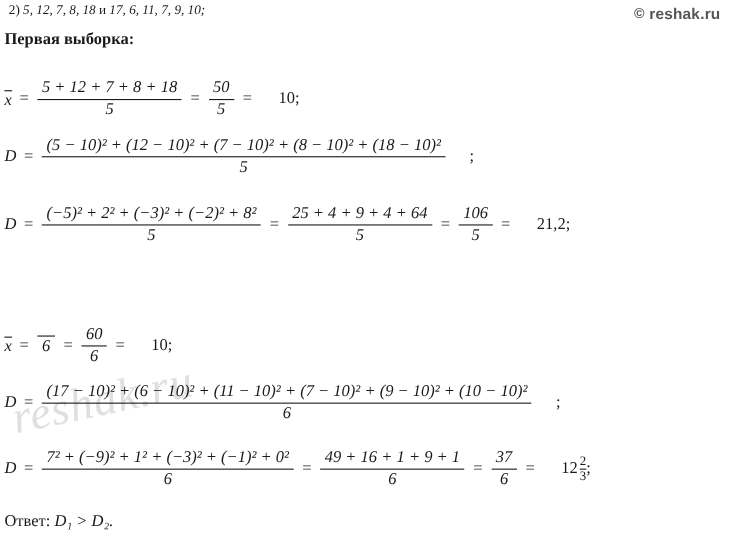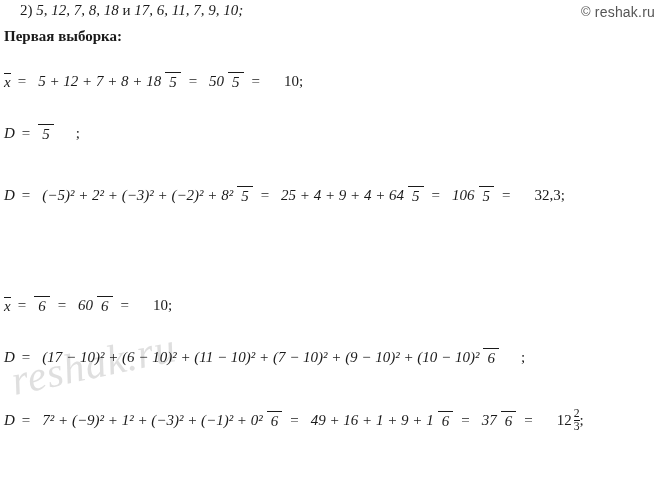--- a/index.html
+++ b/index.html
@@ -22,20 +22,21 @@
     padding: 0;
   }
   .watermark-top {
     position: absolute;
     top: 4px;
     right: 8px;
     font-family: "Liberation Sans", sans-serif;
     font-size: 14px;
     color: #555;
     letter-spacing: 0.2px;
+    font-weight: bold;
   }
   .watermark-top .copy {
     font-size: 13px;
     vertical-align: 1px;
   }
   .watermark-big {
     position: absolute;
     left: 10px;
     top: 340px;
     font-family: "Liberation Serif", serif;
@@ -43,23 +44,23 @@
     font-style: italic;
     color: rgba(140,140,140,0.28);
     letter-spacing: 1px;
     transform: rotate(-12deg);
     pointer-events: none;
     user-select: none;
     white-space: nowrap;
   }
   .lead {
     position: absolute;
-    left: 20px;
+    left: 8px;
     top: 2px;
-    font-size: 15px;
+    font-size: 12px;
   }
   .lead .nums {
     font-style: italic;
   }
   .sect {
     position: absolute;
     left: 4px;
     font-size: 15px;
   }
   
@@ -79,20 +80,21 @@
   .mathrow .op {
     font-style: normal;
     margin: 0 5px;
   }
   .mathrow .plain {
     font-style: normal;
     margin-left: 19px;
   }
   .frac {
     display: inline-flex;
+    flex-direction: column;
     align-items: center;
     vertical-align: middle;
     margin: 0 3px;
   }
   .frac .num {
     padding: 0 4px 1px 4px;
     line-height: 1.15;
   }
   .frac .den {
     padding: 1px 4px 0 4px;
@@ -179,20 +181,21 @@
       <span class="den">5</span>
     </span>
     <span class="op">=</span>
     <span class="plain">10;</span>
   </div>
 
   <div class="mathrow" style="top:124px;">
     <span class="sym">D</span>
     <span class="op">=</span>
     <span class="frac">
+      <span class="num">(5 − 10)² + (12 − 10)² + (7 − 10)² + (8 − 10)² + (18 − 10)²</span>
       <span class="den">5</span>
     </span>
     <span class="plain">;</span>
   </div>
 
   <div class="mathrow" style="top:186px;">
     <span class="sym">D</span>
     <span class="op">=</span>
     <span class="frac">
       <span class="num">(−5)² + 2² + (−3)² + (−2)² + 8²</span>
@@ -202,21 +205,21 @@
     <span class="frac">
       <span class="num">25 + 4 + 9 + 4 + 64</span>
       <span class="den">5</span>
     </span>
     <span class="op">=</span>
     <span class="frac">
       <span class="num">106</span>
       <span class="den">5</span>
     </span>
     <span class="op">=</span>
-    <span class="plain">32,3;</span>
+    <span class="plain">21,2;</span>
   </div>
 
 
   <div class="mathrow" style="top:296px;">
     <span class="xbar sym">x</span>
     <span class="op">=</span>
     <span class="frac">
       <span class="den">6</span>
     </span>
     <span class="op">=</span>
@@ -259,14 +262,18 @@
     <span class="mixed plain">
       <span class="whole">12</span>
       <span class="smallfrac">
         <span class="num">2</span>
         <span class="den">3</span>
       </span>
       <span>;</span>
     </span>
   </div>
 
+  <div class="answer">
+    <span class="lbl">Ответ:</span>
+    <span class="exp">D₁ &gt; D₂.</span>
+  </div>
 
 </div>
 
 </body></html>

